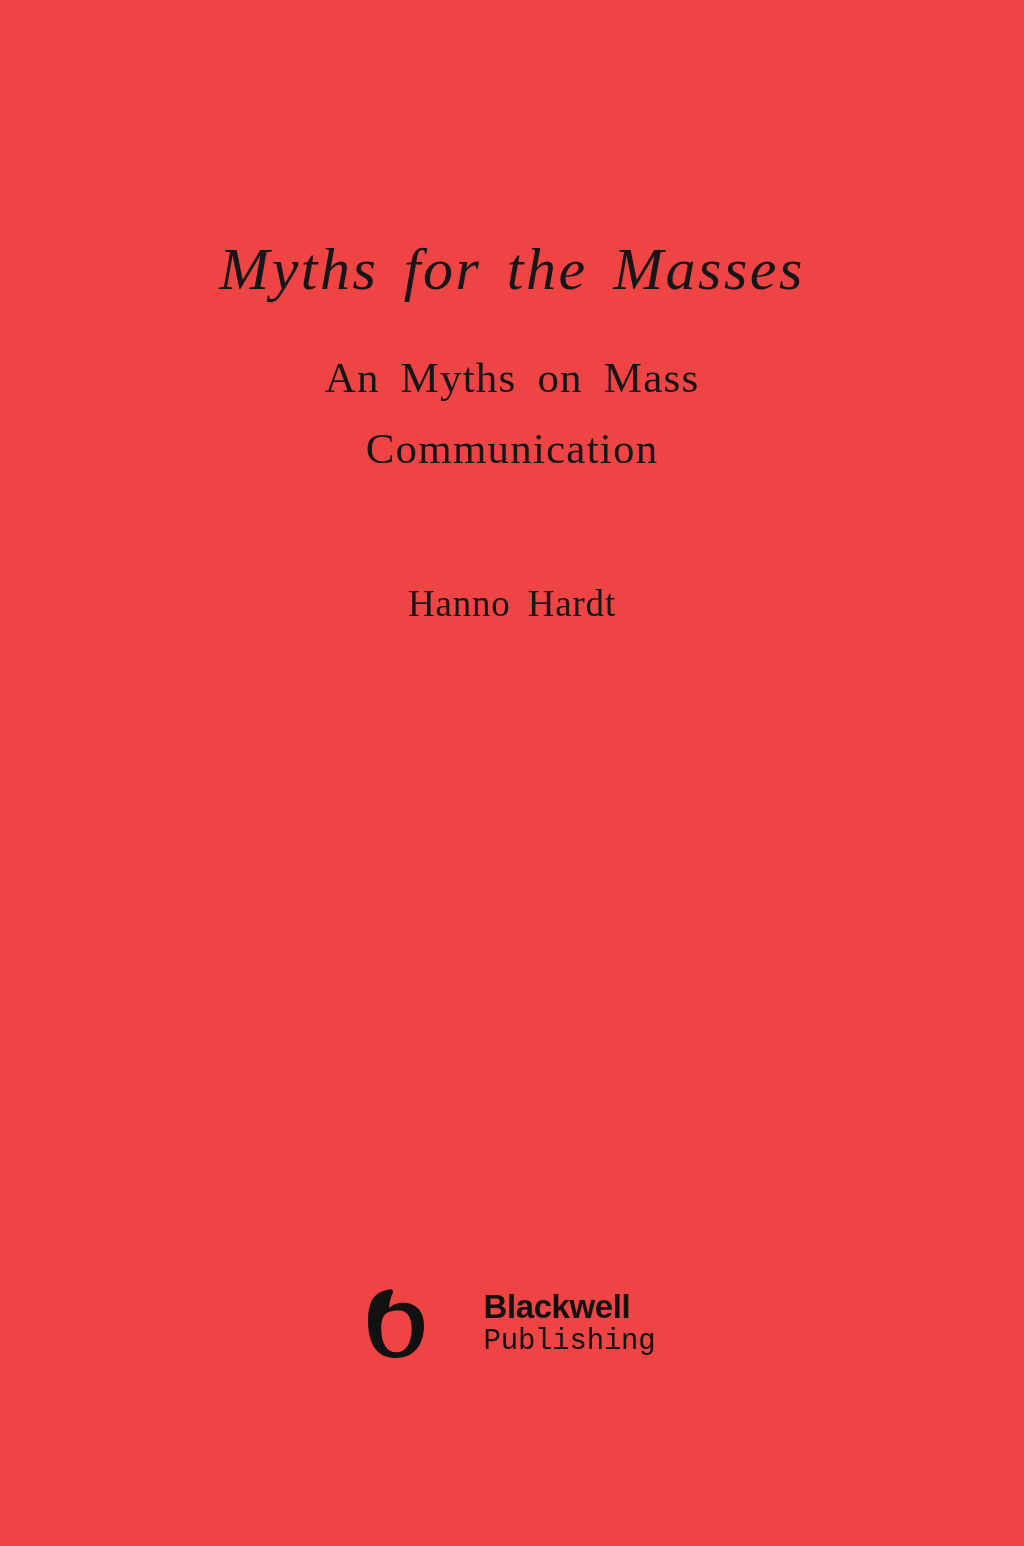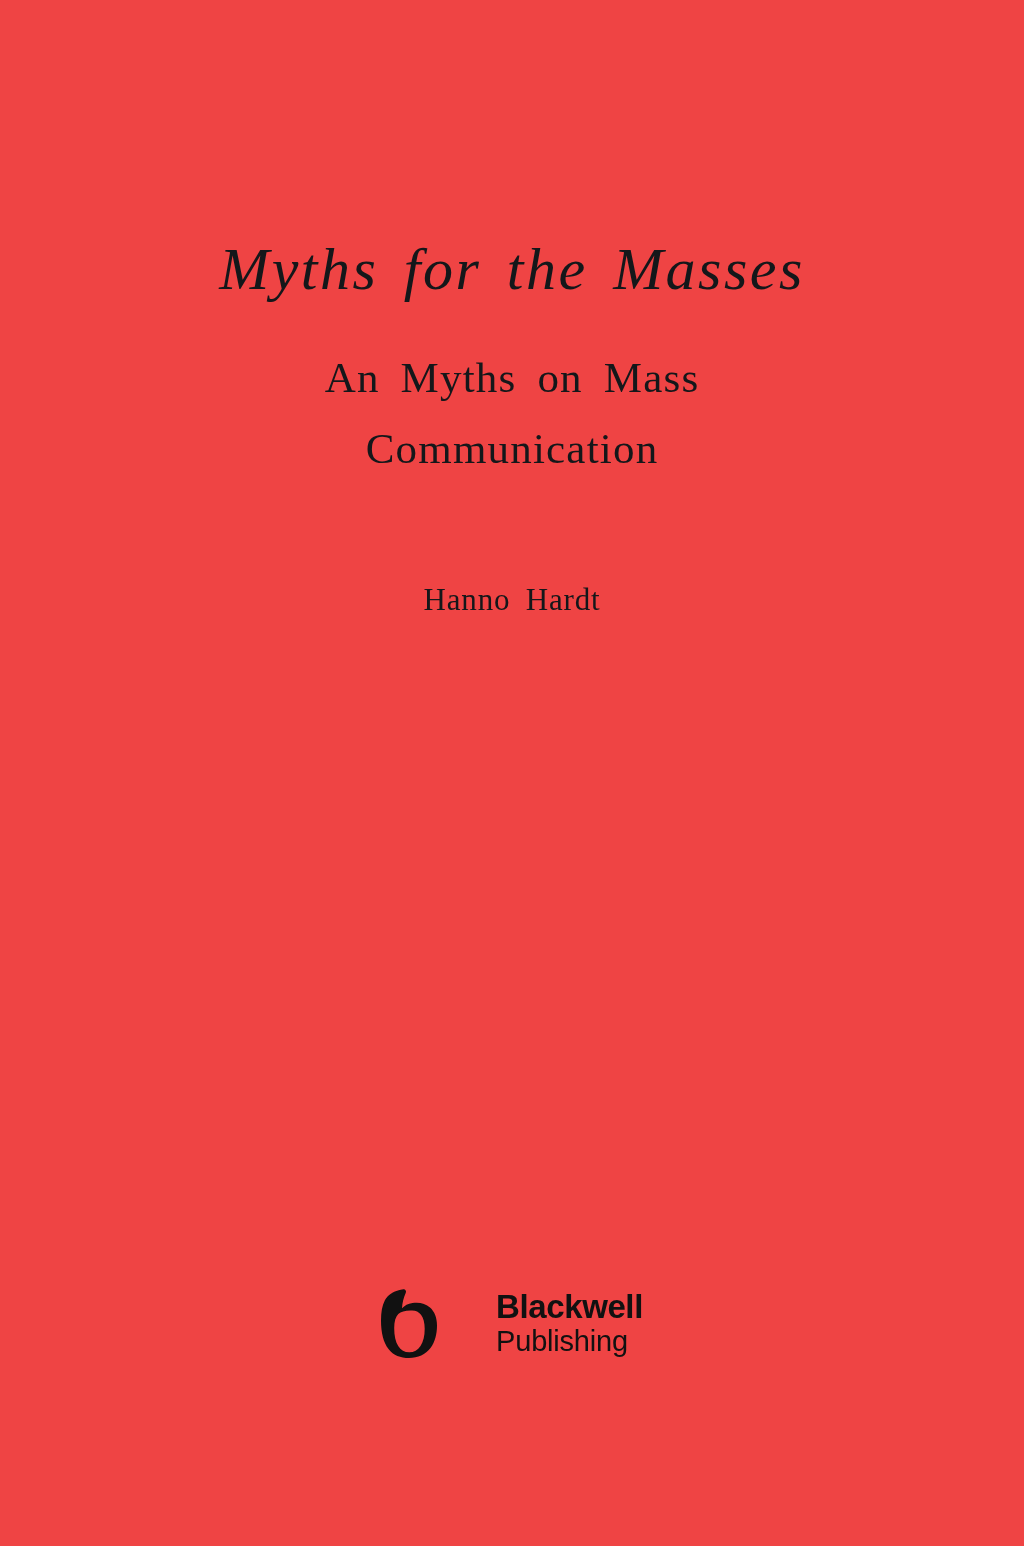--- a/index.html
+++ b/index.html
@@ -60,21 +60,21 @@
   .subtitle .line2 {
     display: block;
     word-spacing: 0;
     letter-spacing: 1.2px;
     margin-top: 14px;
   }
 
   .author {
     font-family: "Liberation Serif", serif;
     font-weight: 400;
-    font-size: 31px;
+    font-size: 37px;
     letter-spacing: 0.8px;
     word-spacing: 7px;
     color: #14171a;
     margin: 0;
     padding: 0;
     margin-top: 105px;
   }
 
   .publisher-block {
     position: absolute;
@@ -104,21 +104,21 @@
 
   .publisher-name {
     font-family: "Liberation Sans", sans-serif;
     font-weight: bold;
     font-size: 33px;
     letter-spacing: -0.4px;
     color: #111111;
   }
 
   .publisher-sub {
-    font-family: Liberation Sans, sans-serif;
+    font-family: Liberation Mono, monospace;
     font-weight: 400;
     font-size: 29px;
     letter-spacing: -0.2px;
     color: #111111;
     margin-top: 4px;
   }
 </style>
 </head>
 <body>
 

